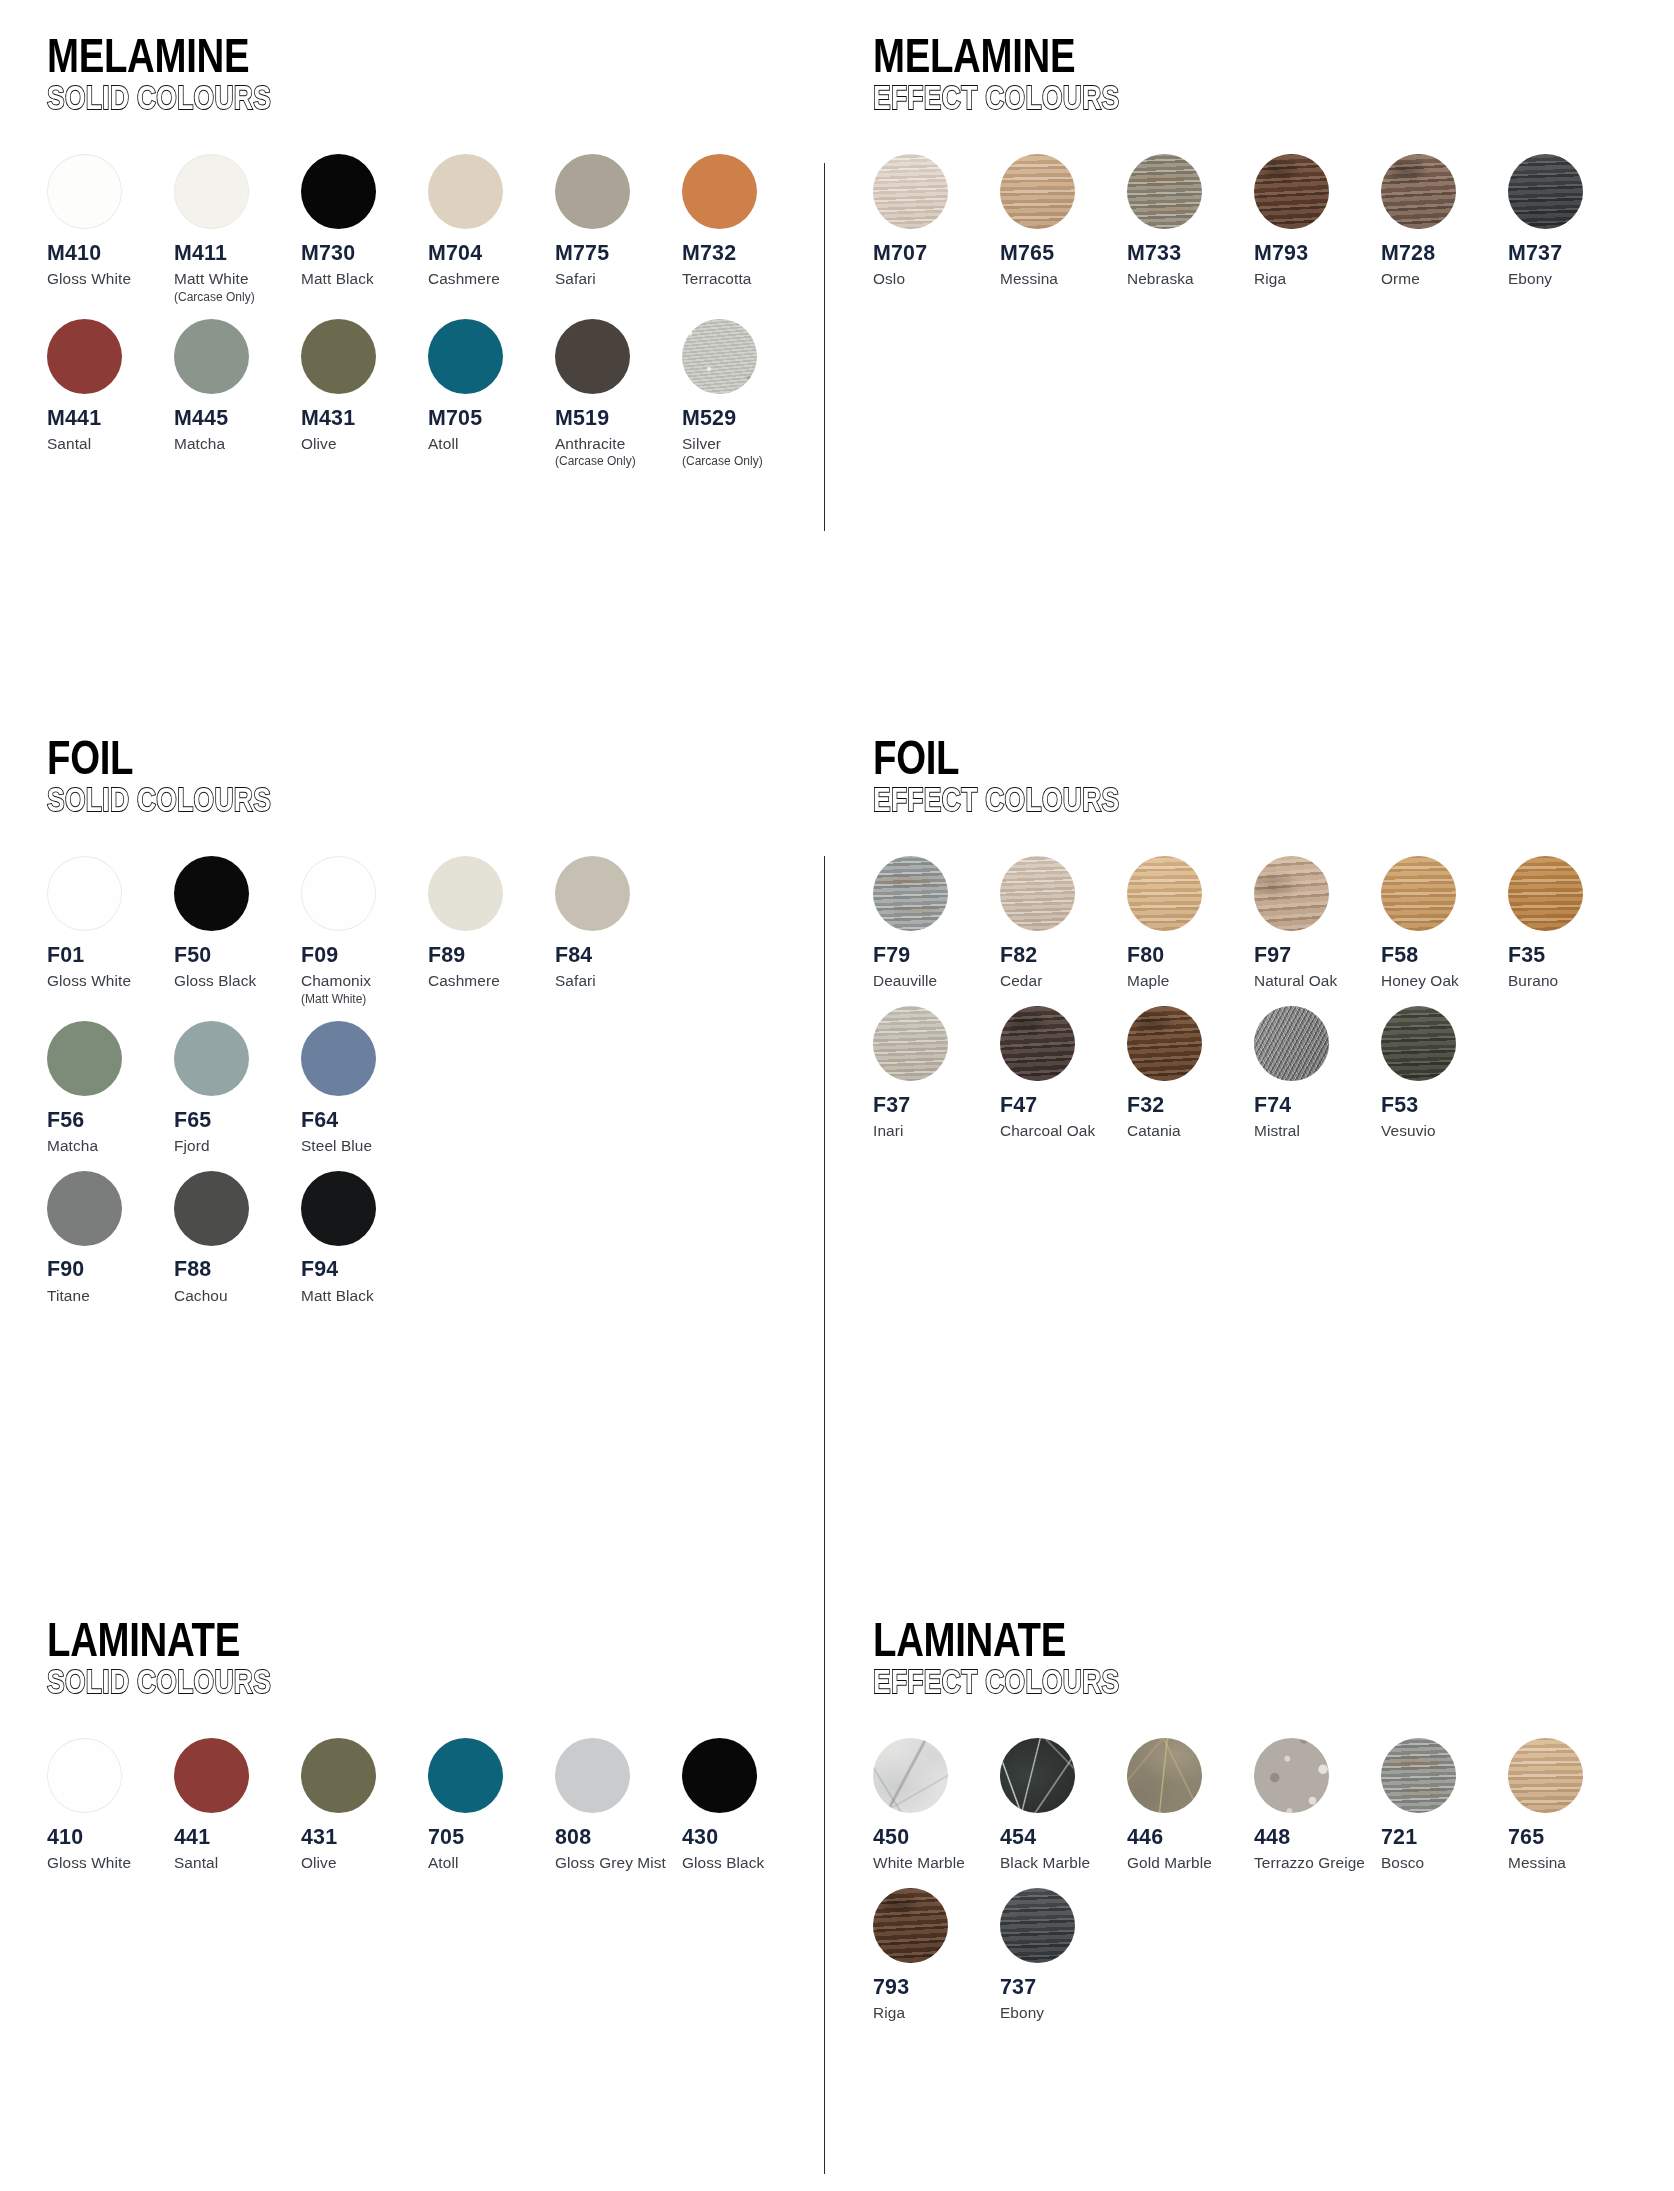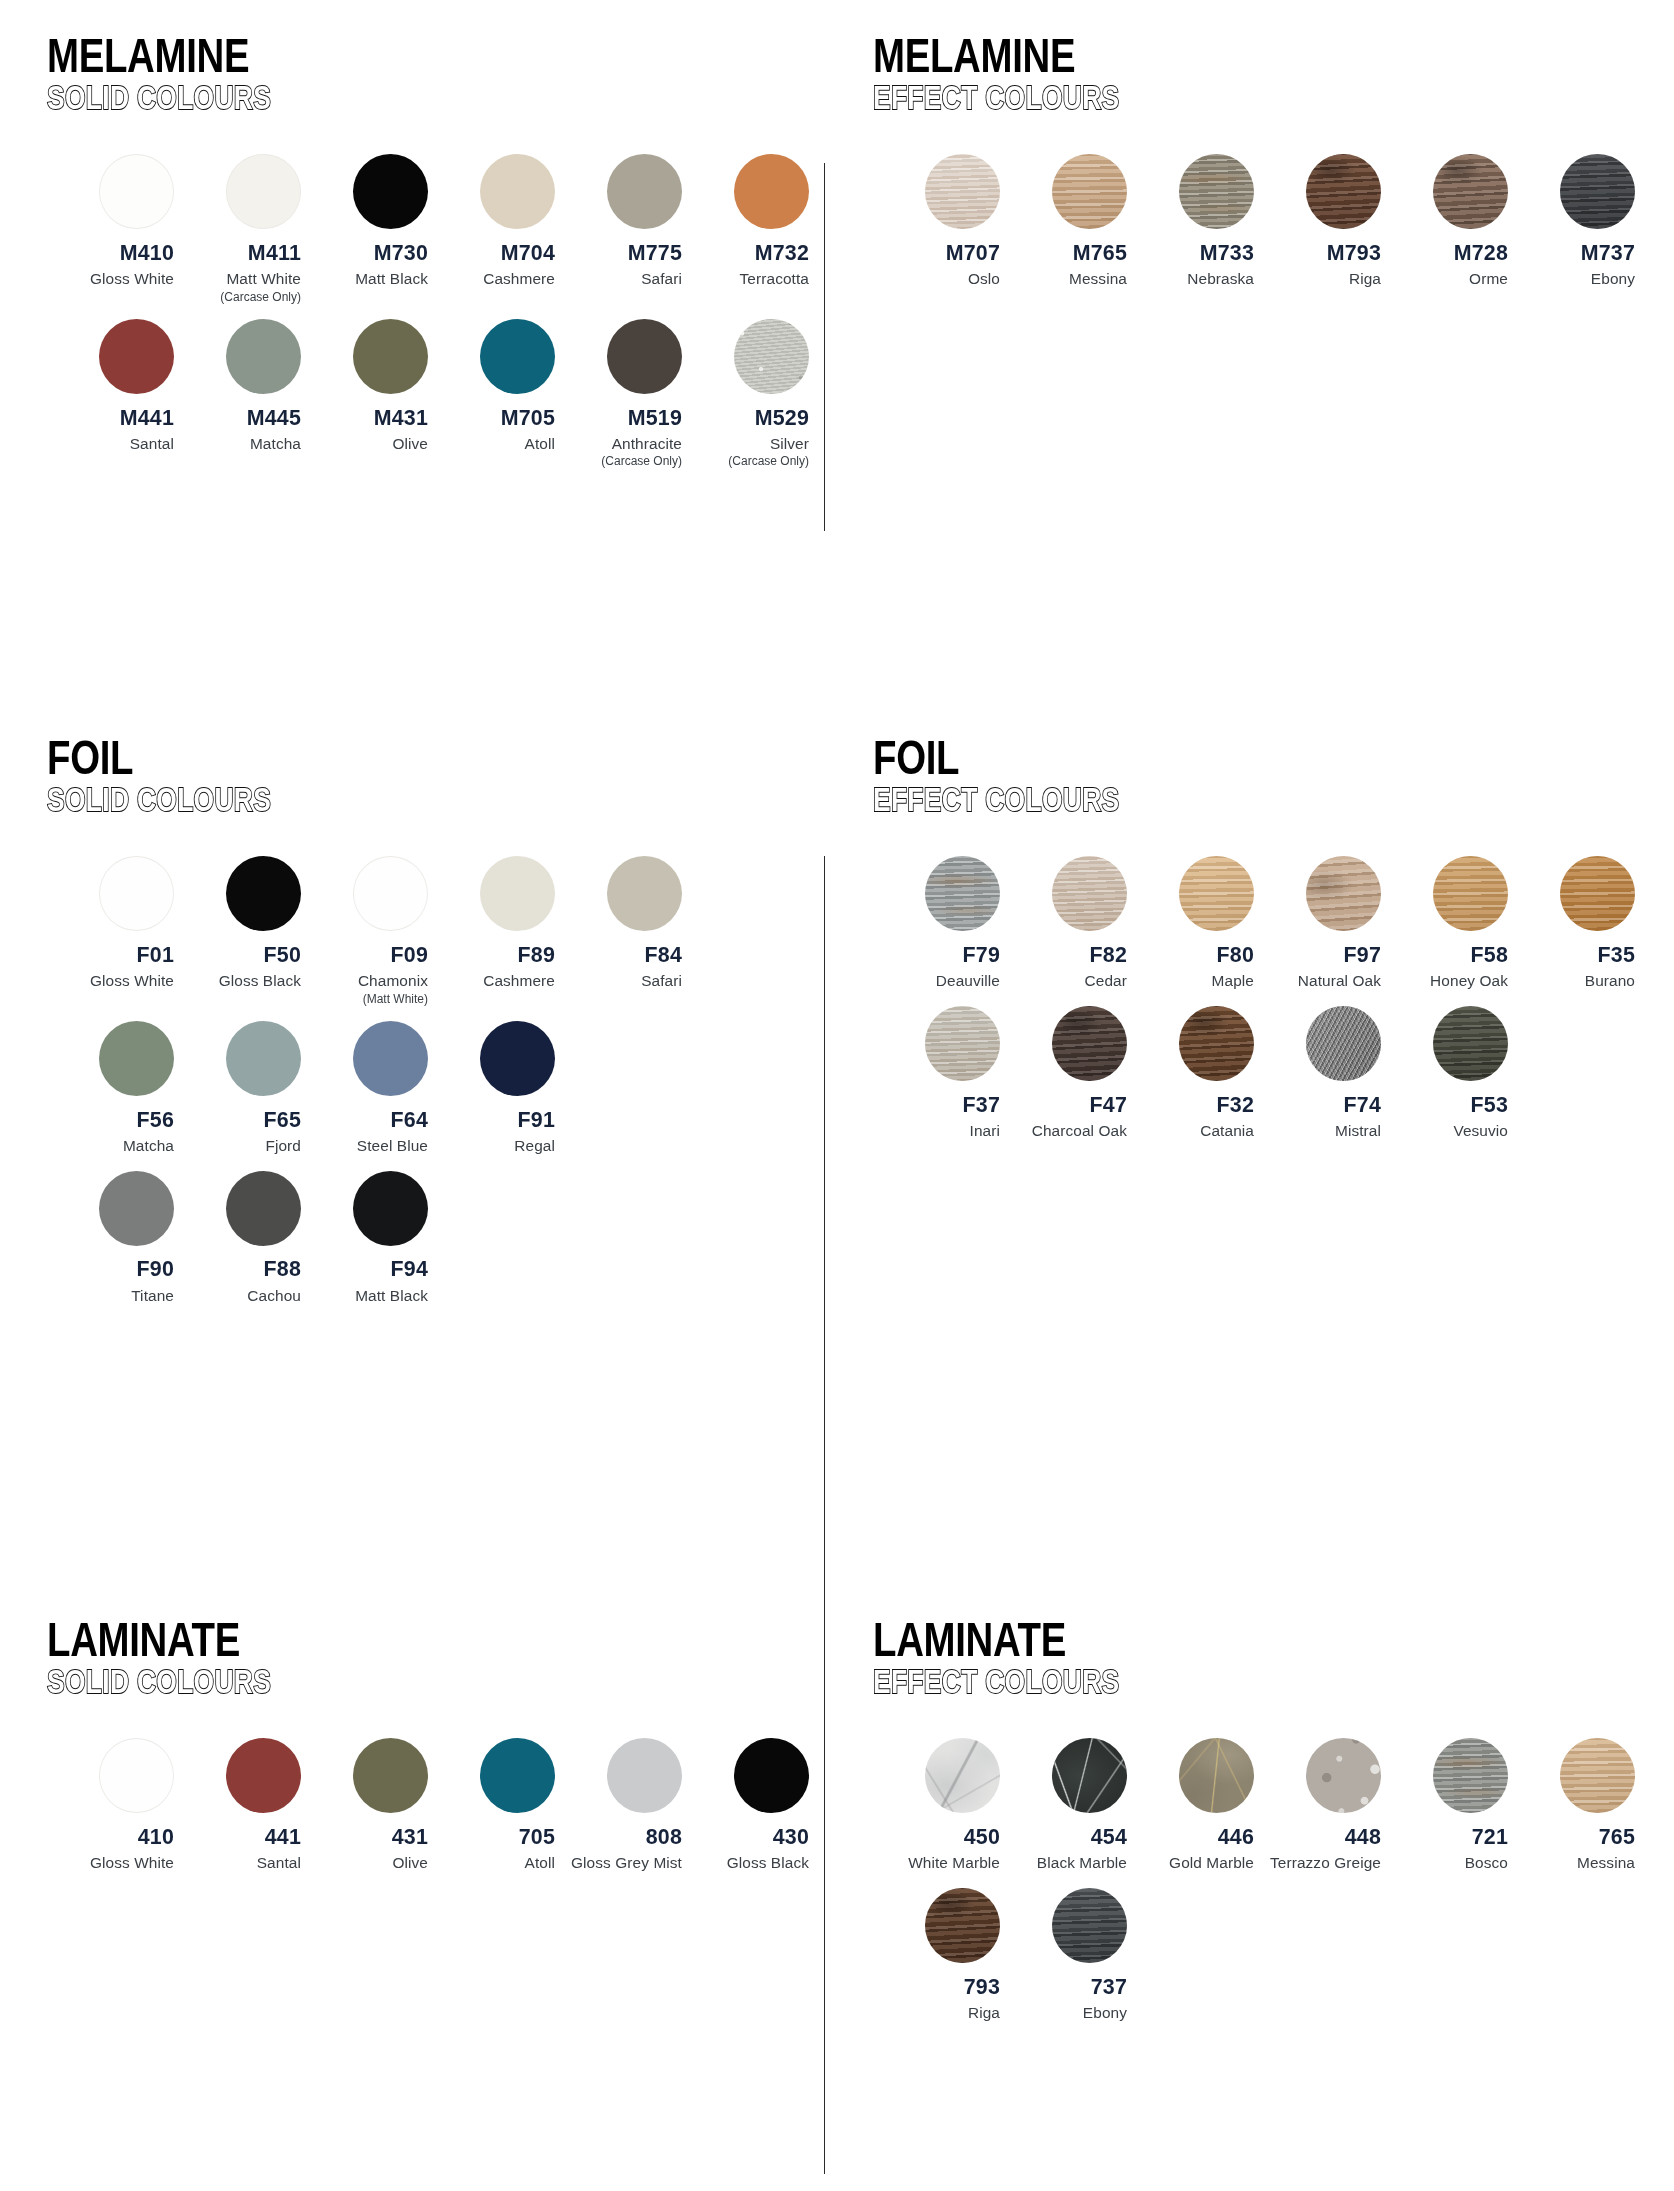--- a/index.html
+++ b/index.html
@@ -51,21 +51,21 @@
   .row {
     display: flex;
     align-items: flex-start;
     margin-bottom: 15.4px;
   }
   .cell {
     width: 127px;
     flex: 0 0 127px;
     display: flex;
     flex-direction: column;
-    align-items: flex-end;
+    align-items: flex-start;
     text-align: center;
   }
   .dot {
     width: 75px; height: 75px;
     border-radius: 50%;
     background-size: cover;
     background-position: center;
     position: relative;
     overflow: hidden;
   }
@@ -281,25 +281,20 @@
           <div class="cell">
             <div class="dot" style="background: rgb(147, 165, 165);"></div>
             <div class="code">F65</div>
             <div class="name">Fjord</div>
           </div>
           <div class="cell">
             <div class="dot" style="background: rgb(107, 127, 158);"></div>
             <div class="code">F64</div>
             <div class="name">Steel Blue</div>
           </div>
-          <div class="cell">
-            <div class="dot" style="background: rgb(21, 32, 63);"></div>
-            <div class="code">F91</div>
-            <div class="name">Regal</div>
-          </div>
         </div>
         <div class="row">
           <div class="cell">
             <div class="dot" style="background: rgb(123, 124, 124);"></div>
             <div class="code">F90</div>
             <div class="name">Titane</div>
           </div>
           <div class="cell">
             <div class="dot" style="background: rgb(76, 77, 75);"></div>
             <div class="code">F88</div>

